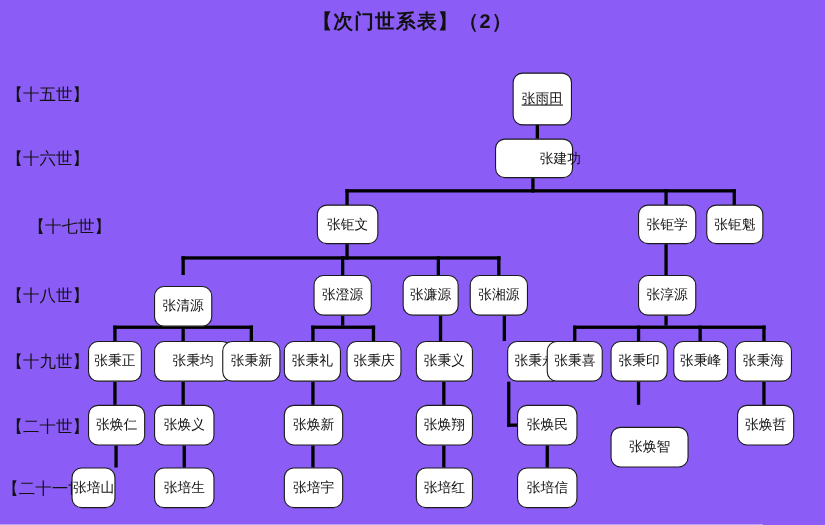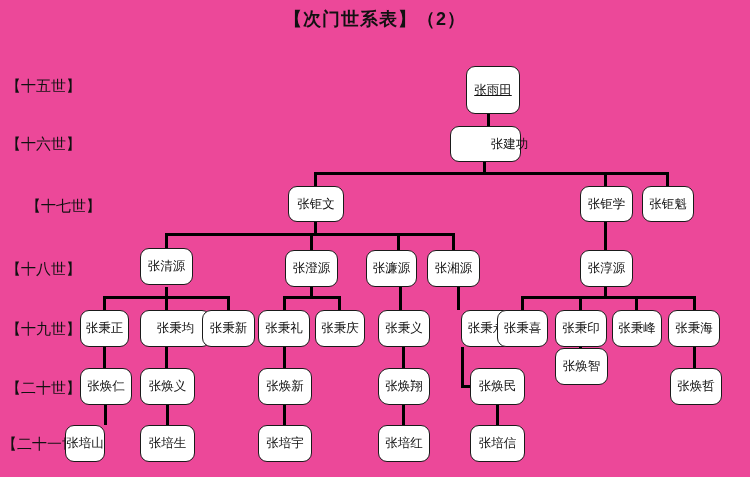--- a/index.html
+++ b/index.html
@@ -1,20 +1,20 @@
 <!DOCTYPE html>
 <html><head>
 <meta charset="utf-8">
 <style>
   html, body { margin: 0; padding: 0; background: #fff; }
   .canvas {
     position: relative;
     width: 750px;
     height: 477px;
-    background: #ec4899;
+    background: #8b5cf6;
     font-family: "Liberation Sans", sans-serif;
     overflow: hidden;
   }
   .title {
     position: absolute;
     top: 7px;
     left: 0;
     width: 100%;
     text-align: center;
     font-size: 18px;
@@ -103,42 +103,42 @@
       <div class="line" style="left: 283px; top: 405px; width: 3px; height: 20px;"></div>
       <div class="line" style="left: 402px; top: 405px; width: 3px; height: 20px;"></div>
       <div class="line" style="left: 496px; top: 405px; width: 3px; height: 20px;"></div>
     </div>
   <div id="nodes-layer">
       <div class="node" style="left: 466px; top: 66px; width: 54px; height: 48px; text-decoration: underline;">张雨田</div>
       <div class="node" style="left: 450px; top: 126px; width: 71px; height: 36px; padding-left: 48px;">张建功</div>
       <div class="node" style="left: 288px; top: 186px; width: 56px; height: 36px;">张钜文</div>
       <div class="node" style="left: 580px; top: 186px; width: 53px; height: 36px;">张钜学</div>
       <div class="node" style="left: 642px; top: 186px; width: 52px; height: 36px;">张钜魁</div>
-      <div class="node" style="left: 140px; top: 248px; width: 53px; height: 37px;">张清源</div>
+      <div class="node" style="left: 140px; top: 260px; width: 53px; height: 37px;">张清源</div>
       <div class="node" style="left: 285px; top: 250px; width: 53px; height: 37px;">张澄源</div>
       <div class="node" style="left: 366px; top: 250px; width: 51px; height: 37px;">张濂源</div>
       <div class="node" style="left: 427px; top: 250px; width: 53px; height: 37px;">张湘源</div>
       <div class="node" style="left: 580px; top: 250px; width: 53px; height: 37px;">张淳源</div>
       <div class="node" style="left: 80px; top: 310px; width: 49px; height: 37px;">张秉正</div>
       <div class="node" style="left: 140px; top: 310px; width: 71px; height: 37px;">张秉均</div>
       <div class="node" style="left: 202px; top: 310px; width: 53px; height: 37px;">张秉新</div>
       <div class="node" style="left: 258px; top: 310px; width: 52px; height: 37px;">张秉礼</div>
       <div class="node" style="left: 315px; top: 310px; width: 50px; height: 37px;">张秉庆</div>
       <div class="node" style="left: 378px; top: 310px; width: 52px; height: 37px;">张秉义</div>
       <div class="node" style="left: 437px; top: 310px; width: 51px; height: 37px; margin-left: 24px;">张秉永</div>
       <div class="node" style="left: 497px; top: 310px; width: 51px; height: 37px;">张秉喜</div>
       <div class="node" style="left: 555px; top: 310px; width: 52px; height: 37px;">张秉印</div>
       <div class="node" style="left: 612px; top: 310px; width: 50px; height: 37px;">张秉峰</div>
       <div class="node" style="left: 668px; top: 310px; width: 52px; height: 37px;">张秉海</div>
       <div class="node" style="left: 80px; top: 368px; width: 52px; height: 37px;">张焕仁</div>
       <div class="node" style="left: 140px; top: 368px; width: 55px; height: 37px;">张焕义</div>
       <div class="node" style="left: 258px; top: 368px; width: 54px; height: 37px;">张焕新</div>
       <div class="node" style="left: 378px; top: 368px; width: 52px; height: 37px; border-radius: 11px;">张焕翔</div>
       <div class="node" style="left: 470px; top: 368px; width: 55px; height: 37px;">张焕民</div>
-      <div class="node" style="left: 555px; top: 348px; width: 53px; height: 37px;">张焕智</div>
+      <div class="node" style="left: 555px; top: 388px; width: 71px; height: 37px;">张焕智</div>
       <div class="node" style="left: 670px; top: 368px; width: 52px; height: 37px;">张焕哲</div>
       <div class="node" style="left: 65px; top: 425px; width: 40px; height: 37px;">张培山</div>
       <div class="node" style="left: 140px; top: 425px; width: 55px; height: 37px;">张培生</div>
       <div class="node" style="left: 258px; top: 425px; width: 54px; height: 37px;">张培宇</div>
       <div class="node" style="left: 378px; top: 425px; width: 52px; height: 37px;">张培红</div>
       <div class="node" style="left: 470px; top: 425px; width: 55px; height: 37px;">张培信</div>
     </div>
 </div>
 
 </body></html>

